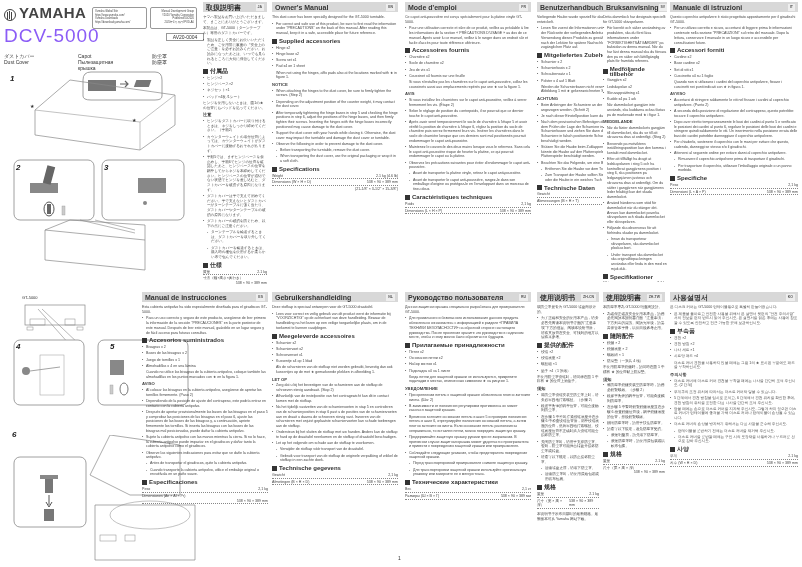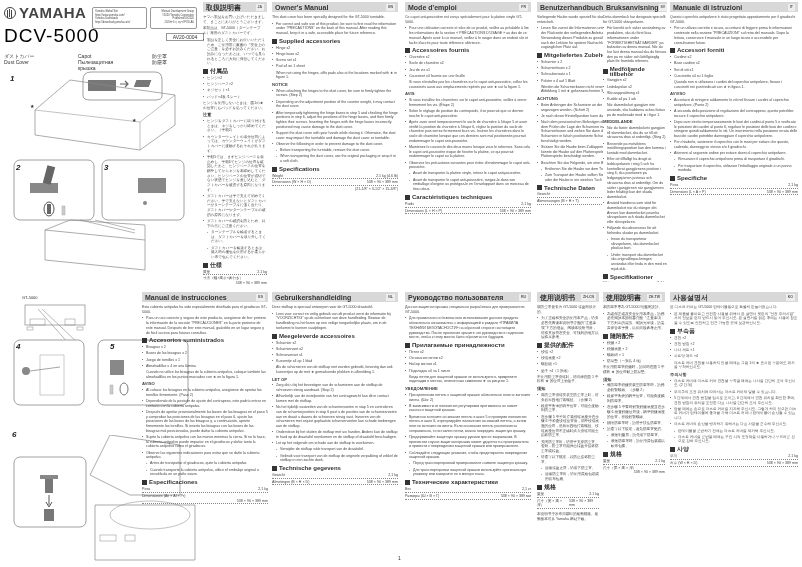--- a/index.html
+++ b/index.html
@@ -1,22 +1,22 @@
 <!DOCTYPE html>
 <html><head>
 <meta charset="utf-8">
 <style>
 *{box-sizing:border-box;margin:0;padding:0}
 body{width:802px;height:567px;background:#fff;font-family:"Liberation Sans",sans-serif;color:#333;overflow:hidden;position:relative}
 .page{position:absolute;left:0;top:0;width:802px;height:567px;background:#fff}
 .header{position:absolute;left:4px;top:4px;width:260px;height:70px}
-.logo{font-family:"Liberation Sans",sans-serif;font-weight:bold;font-size:15px;color:#444;letter-spacing:0.5px;display:flex;align-items:center;gap:3px}
+.logo{font-family:"Liberation Sans",sans-serif;font-weight:bold;font-size:15px;color:#444;letter-spacing:0.5px;display:flex;align-items:flex-end;gap:3px}
 .logo-mark{display:inline-block;width:12px;height:12px;border:1.5px solid #444;border-radius:50%;position:relative}
 .logo-mark::before{content:"";position:absolute;left:4px;top:1px;width:1px;height:8px;background:#444;box-shadow:-2px 1px 0 #444,2px 1px 0 #444}
-.model{font-size:19px;color:#000000;letter-spacing:1px;margin-top:4px;font-family:"Liberation Sans",sans-serif;font-weight:normal}
+.model{font-size:19px;color:#8b5cf6;letter-spacing:1px;margin-top:4px;font-family:"Liberation Sans",sans-serif;font-weight:normal}
 .names{display:flex;gap:18px;margin-top:6px;font-size:5px;line-height:6px;color:#333}
 .names div{width:56px}
 .urls{position:absolute;left:88px;top:3px;width:55px;height:22px;border:1px solid #999;border-radius:2px;font-size:2.6px;line-height:3.5px;padding:2px;color:#444}
 .pub{position:absolute;left:146px;top:3px;width:47px;height:22px;border:1px solid #999;border-radius:2px;font-size:2.6px;line-height:3.5px;padding:2px;text-align:right;color:#444}
 .code{position:absolute;left:162px;top:29px;width:38px;height:8px;border:1px solid #999;font-size:5px;line-height:6px;text-align:center;color:#333}
 .col{position:absolute;font-size:3.6px;line-height:4.7px;color:#444}
 .col h1{font-size:7px;font-weight:bold;background:#d8d8d8;color:#333;padding:1px 3px;height:10px;line-height:9px;display:flex;justify-content:space-between;align-items:center;margin-bottom:3px}
 .col h1 .lang{font-size:3.5px;background:#eee;padding:0 2px;height:7px;line-height:7px;color:#555}
 .col h2{font-size:6px;font-weight:bold;margin:3px 0 2px;color:#333;display:flex;align-items:center;gap:2px}
 .col h2::before{content:"";display:inline-block;width:5px;height:5px;background:#333}

